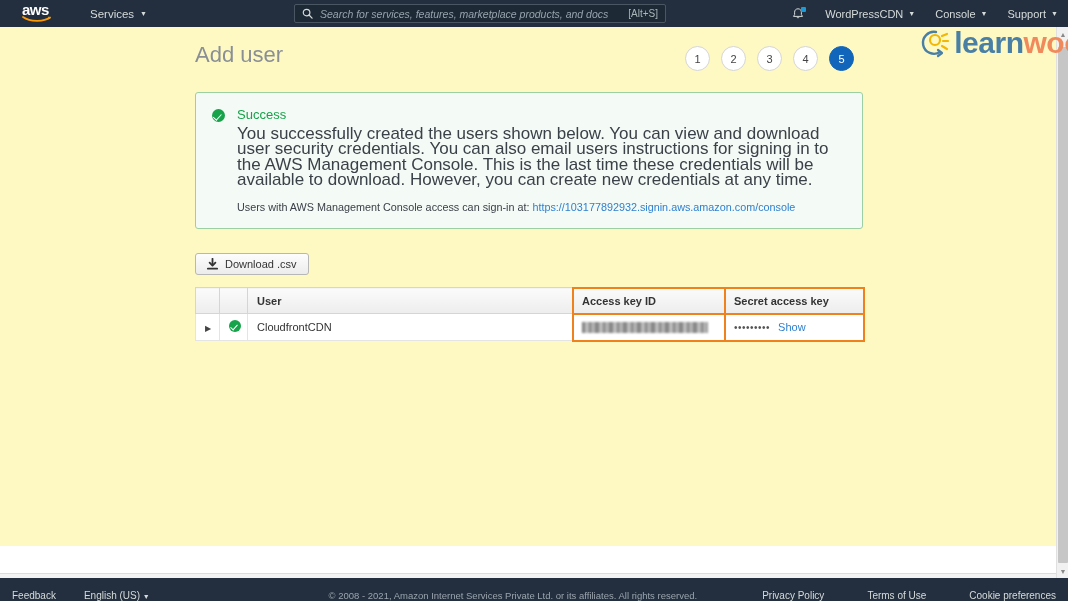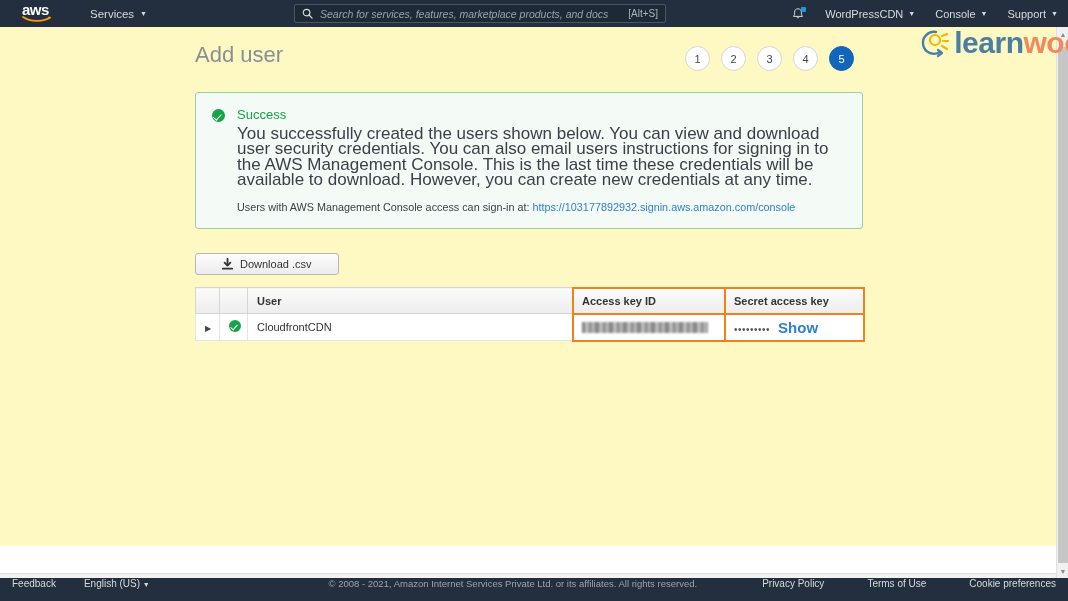--- a/index.html
+++ b/index.html
@@ -95,21 +95,21 @@
   }
   .success-body { flex: 1; }
   .success-title { color: #16a34a; font-size: 13px; margin-bottom: 4px; }
   .success-text { color: #3b4148; font-size: 17px; line-height: 15.4px; }
   .signin-line { color: #3b4148; font-size: 10.8px; margin-top: 13px; }
   .signin-link { color: #2f80d0; text-decoration: none; }
 
   
   .dl-btn {
     position: absolute; left: 195px; top: 226px; height: 22px;
-    display: flex; align-items: center; gap: 7px; padding: 0 26px;
+    display: flex; align-items: center; gap: 7px; padding: 0 11px;
     background: linear-gradient(to bottom, #fdfdfd 0%, #ececec 100%);
     border: 1px solid #b7b7b7; border-radius: 3px;
     font-size: 11px; color: #333; cursor: pointer;
   }
 
   
   .tbl {
     position: absolute; left: 195px; top: 260px; width: 668px;
     border-collapse: collapse; table-layout: fixed; font-size: 11px;
   }
@@ -138,21 +138,21 @@
     width: 3.2px; height: 6px; border: solid #fff; border-width: 0 1.5px 1.5px 0;
     transform: rotate(42deg);
   }
   .redacted {
     display: inline-block; width: 126px; height: 11px; vertical-align: middle;
     background:
       repeating-linear-gradient(90deg, #5a5a5a 0px, #8c8c8c 3px, #c9c9c9 5px, #6e6e6e 8px, #b5b5b5 11px, #7d7d7d 14px);
     filter: blur(1.1px); opacity: 0.85;
   }
   .masked { letter-spacing: 0.5px; color: #555; font-size: 10px; }
-  .show-link { color: #2f80d0; font-size: 15px; margin-left: 5px; cursor: pointer; text-decoration: none; font-weight: bold; }
+  .show-link { color: #2f80d0; font-size: 11px; margin-left: 5px; cursor: pointer; text-decoration: none; }
 
   
   .bottombar {
     position: absolute; top: 546px; left: 0; width: 1056px; height: 32px;
     background: #f3f3f3; border-top: 1px solid #dcdcdc;
   }
   .close-btn {
     position: absolute; right: 146px; top: 5px; width: 52px; height: 21px;
     background: linear-gradient(to bottom, #fdfdfd 0%, #e9e9e9 100%);
     border: 1px solid #adadad; border-radius: 3px;
@@ -174,21 +174,21 @@
     position: absolute; left: 0; width: 12px; height: 14px;
     display: flex; align-items: center; justify-content: center;
     font-size: 7px; color: #888;
   }
   .scroll-arrow.up { top: 0; }
   .scroll-arrow.down { bottom: 0; }
 
   
   .footer {
     position: absolute; bottom: 0; left: 0; width: 1068px; height: 23px;
-    background: #232f3e; display: flex; align-items: flex-start;
+    background: #232f3e; display: flex; align-items: flex-end;
     font-size: 10px; color: #d5dbdb;
   }
   .footer-left { display: flex; align-items: center; gap: 28px; margin-left: 12px; }
   .footer-right {
     position: absolute; right: 12px; display: flex; align-items: center; gap: 43px;
   }
   .footer-link { color: #d5dbdb; text-decoration: none; cursor: pointer; }
   .copyright { color: #9aa4ae; font-size: 9.5px; margin-right: 22px; }
 </style>
 </head>

